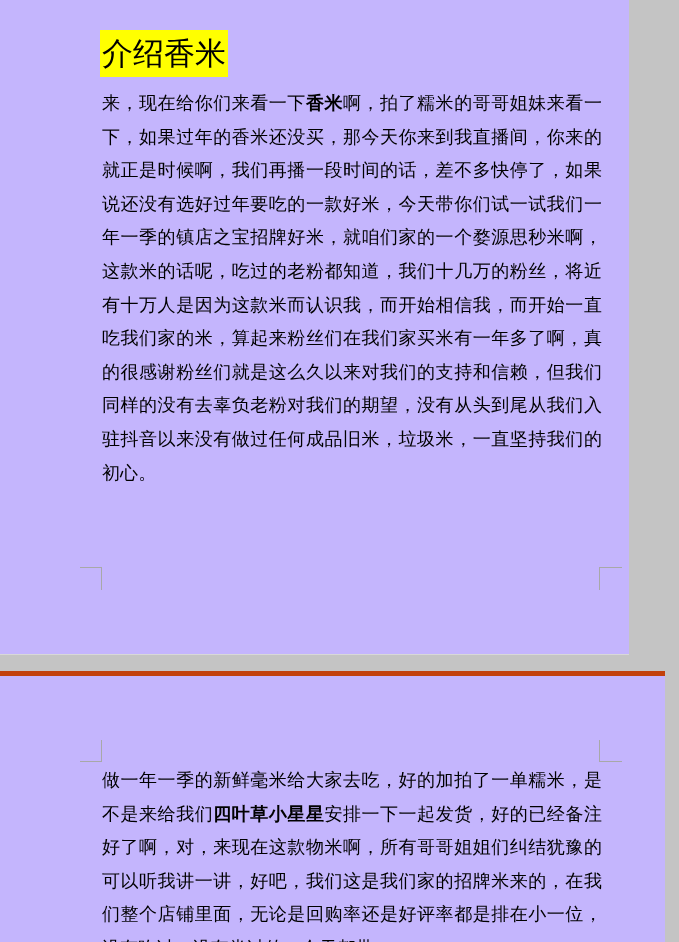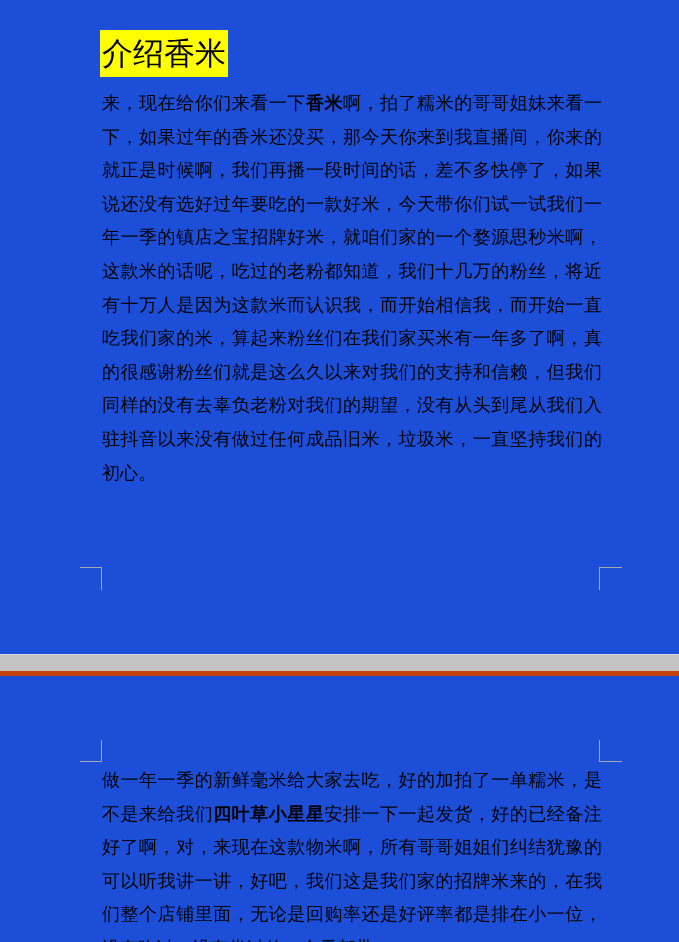--- a/index.html
+++ b/index.html
@@ -3,21 +3,21 @@
   <meta charset="utf-8">
   <style>
     html, body { margin: 0; padding: 0; }
     body {
       width: 679px; height: 942px; overflow: hidden;
       background: #c4c4c4;
       font-family: "DejaVu Sans", "Liberation Sans", sans-serif;
       position: relative;
     }
     .page {
-      position: absolute; left: 0; width: 679px; background: #1d4ed8;
+      position: absolute; left: 0; width: 629px; background: #c4b5fd;
     }
     #page1 { top: 0; height: 654px; border-bottom: 1px solid #d8d8d8; }
     #page2 { top: 671px; height: 271px; border-top: 5px solid #c2410c; padding-left: 36px; }
     .mark { position: absolute; border-color: #a8a8a8; border-style: solid; border-width: 0; }
     .text-block {
       position: absolute; left: 102px; width: 500px;
       font-size: 18px; color: #000;
       line-height: 33.6px;
       text-align: justify;
       letter-spacing: 0.1px;

